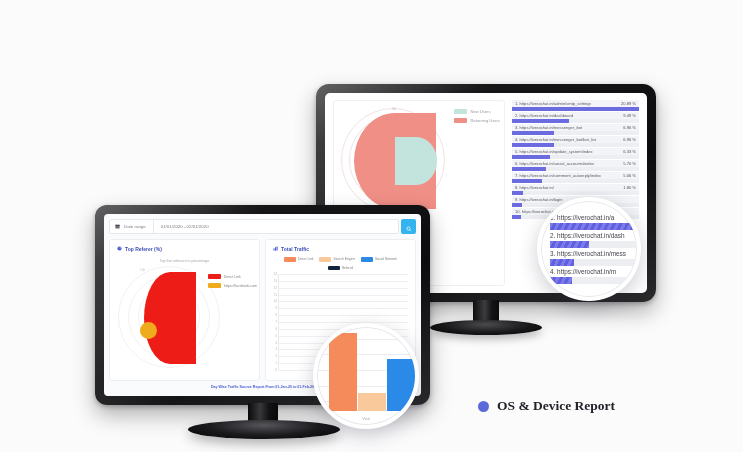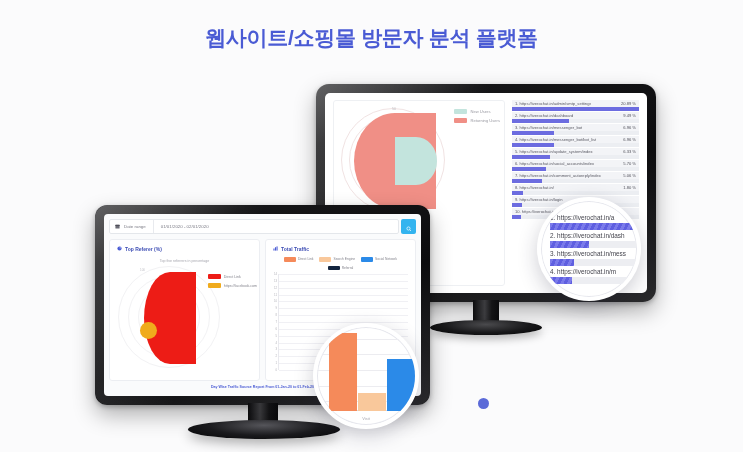--- a/index.html
+++ b/index.html
@@ -169,21 +169,20 @@
     font-size:13.5px; font-weight:bold; color:#22222a;
     font-family:"Liberation Serif", serif;
   }
   #os-caption .dot { width:11px; height:11px; border-radius:50%; background:#5b6ad8; display:block; }
 </style>
 </head>
 <body style="background: rgb(251, 251, 252);">
 
 <div id="stage">
 
-  <div id="page-title" style="color: rgb(74, 91, 212);">웹사이트/쇼핑몰 방문자 분석 플랫폼</div>
 
   <div class="monitor" id="monitor-back">
     <div class="bezel"></div>
     <div class="screen">
       <div class="bk-pad">
 
         <div class="bk-left">
           <div class="donut-wrap">
             <div class="ring" style="left:1px;top:1px;width:104px;height:104px;"></div>
             <div class="ring" style="left:9px;top:9px;width:88px;height:88px;"></div>
@@ -499,15 +498,16 @@
       <div class="mfloor"></div>
       <div class="mbar" style="left:12px;width:28px;height:78px;background:#f58a5a"></div>
       <div class="mbar" style="left:41px;width:28px;height:18px;background:#f9c89b"></div>
       <div class="mbar" style="left:70px;width:28px;height:52px;background:#2b8ae8"></div>
       <div class="mlabel">Visit</div>
     </div>
   </div>
 
   <div id="os-caption">
     <span class="dot" style="background: rgb(91, 106, 216);"></span>
+    <span>OS &amp; Device Report</span>
   </div>
 
 </div>
 
 </body></html>

